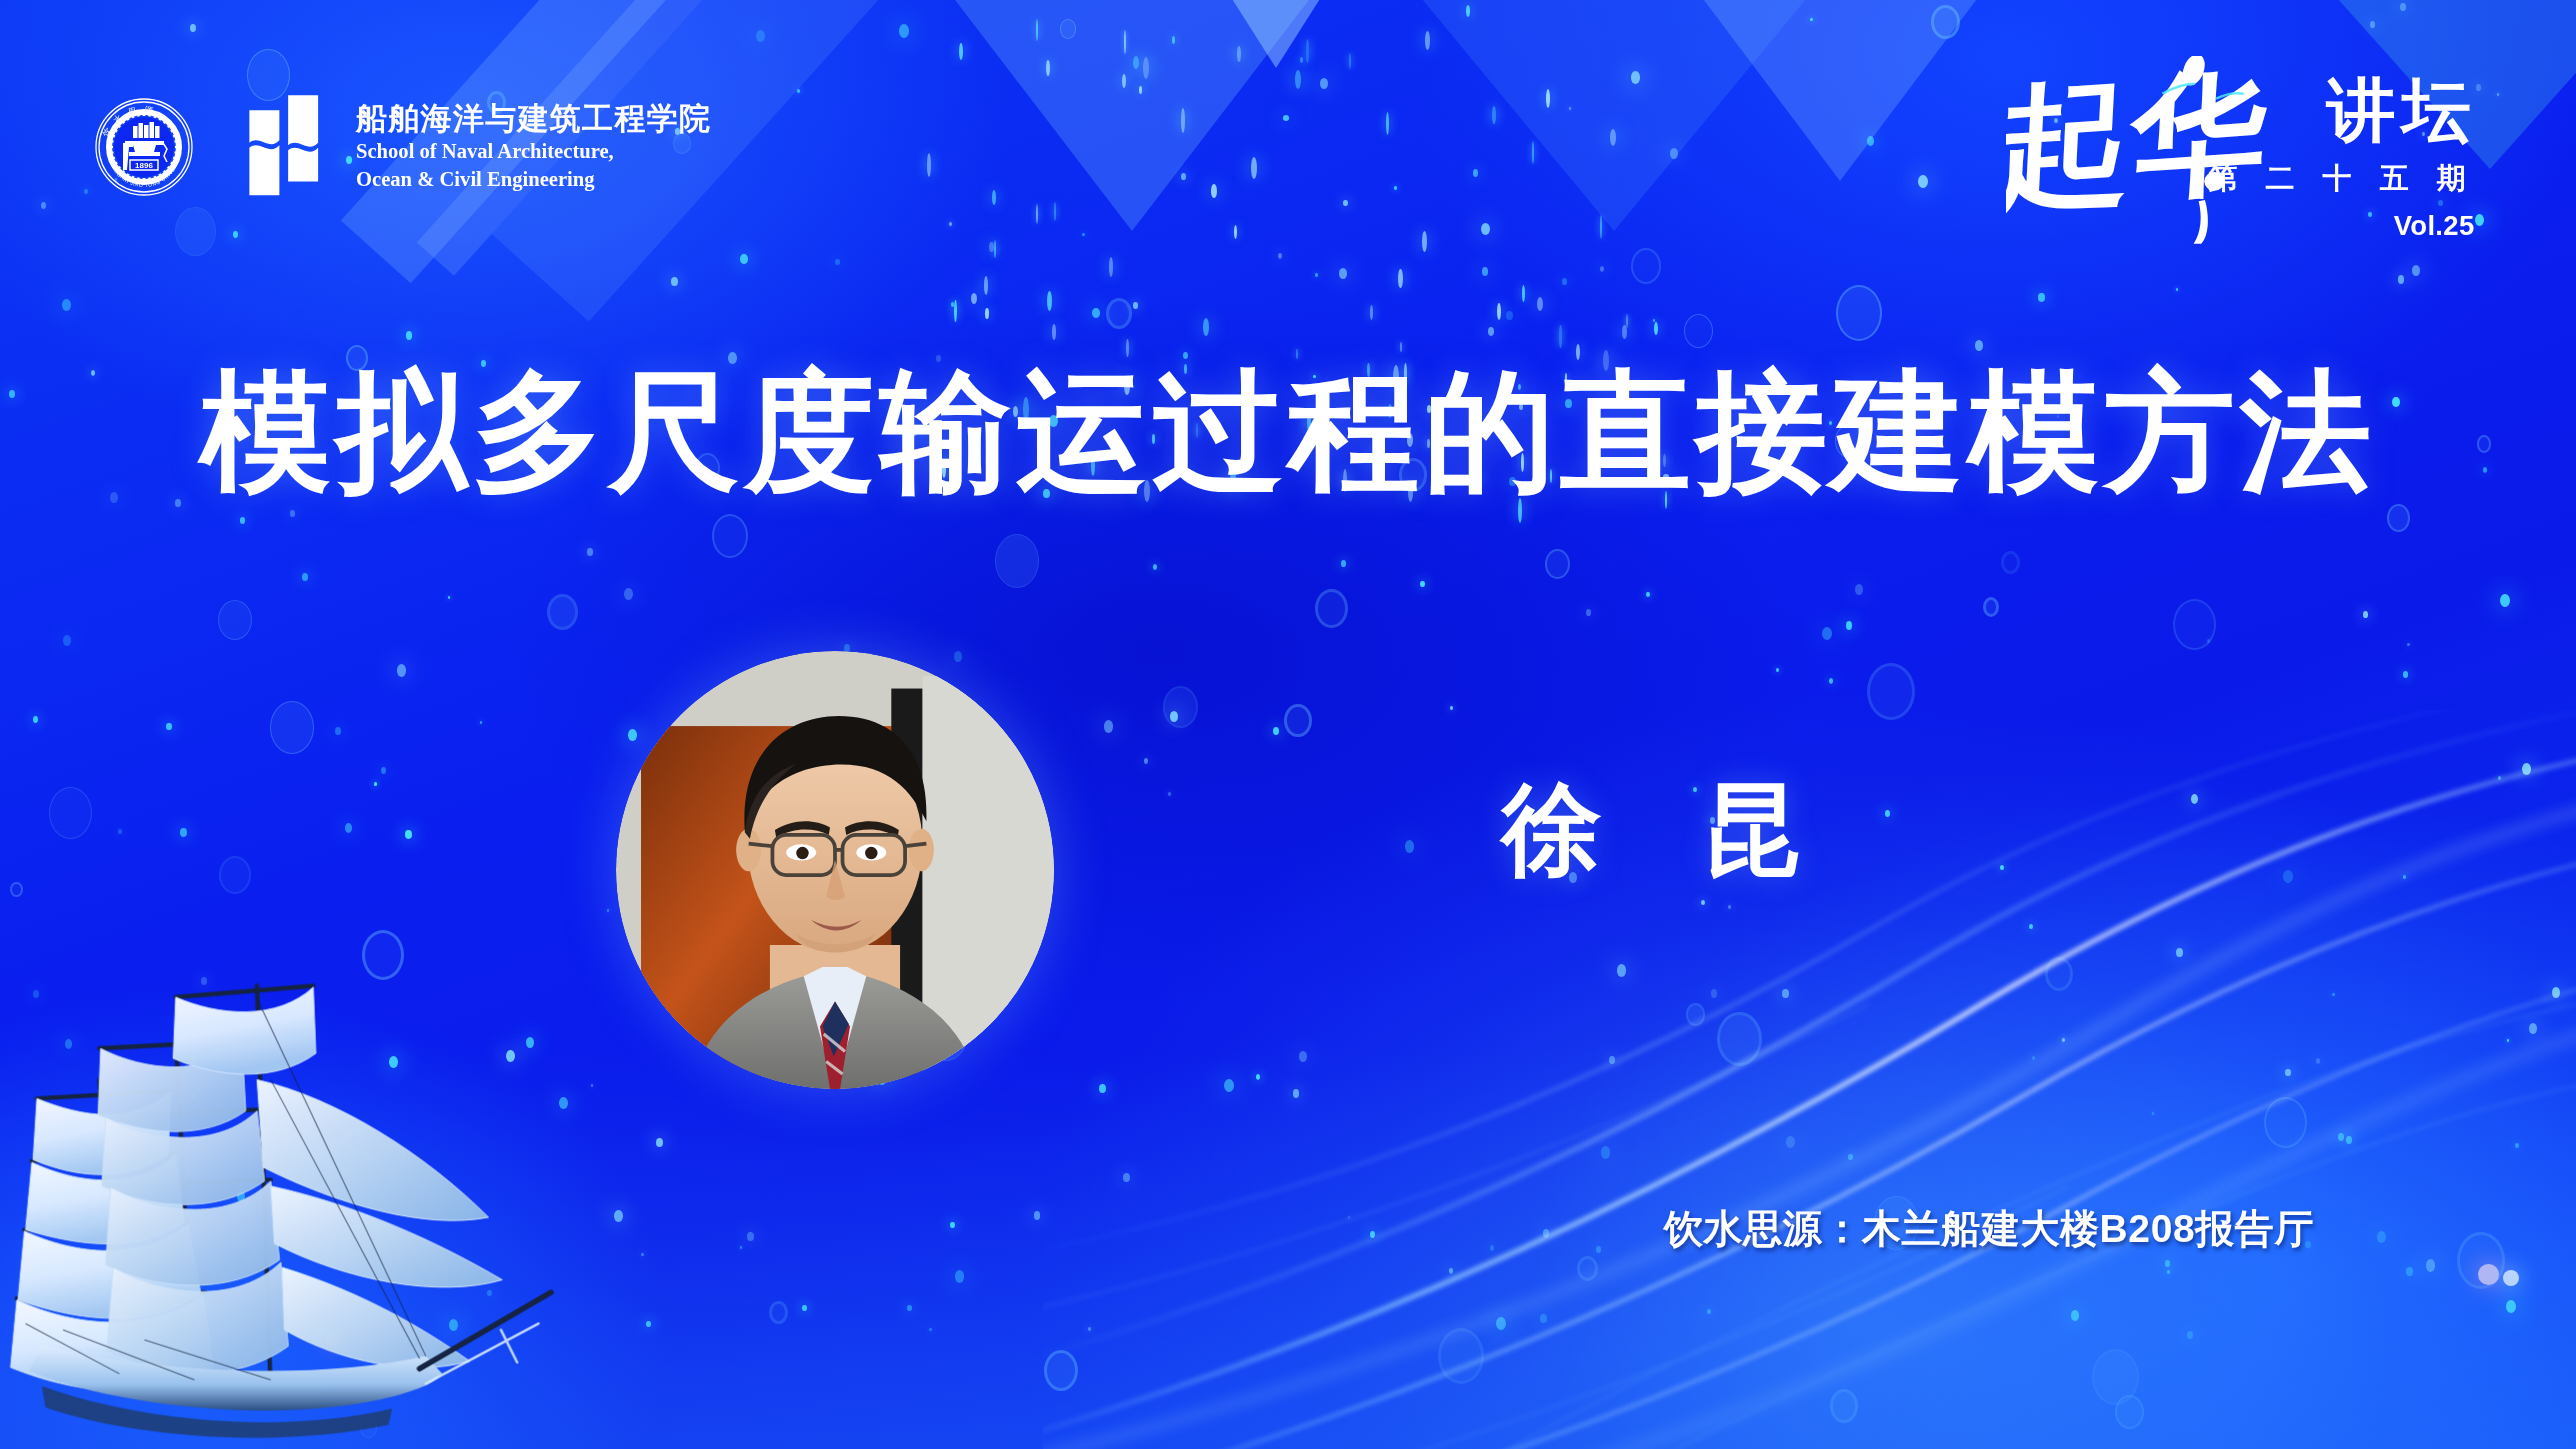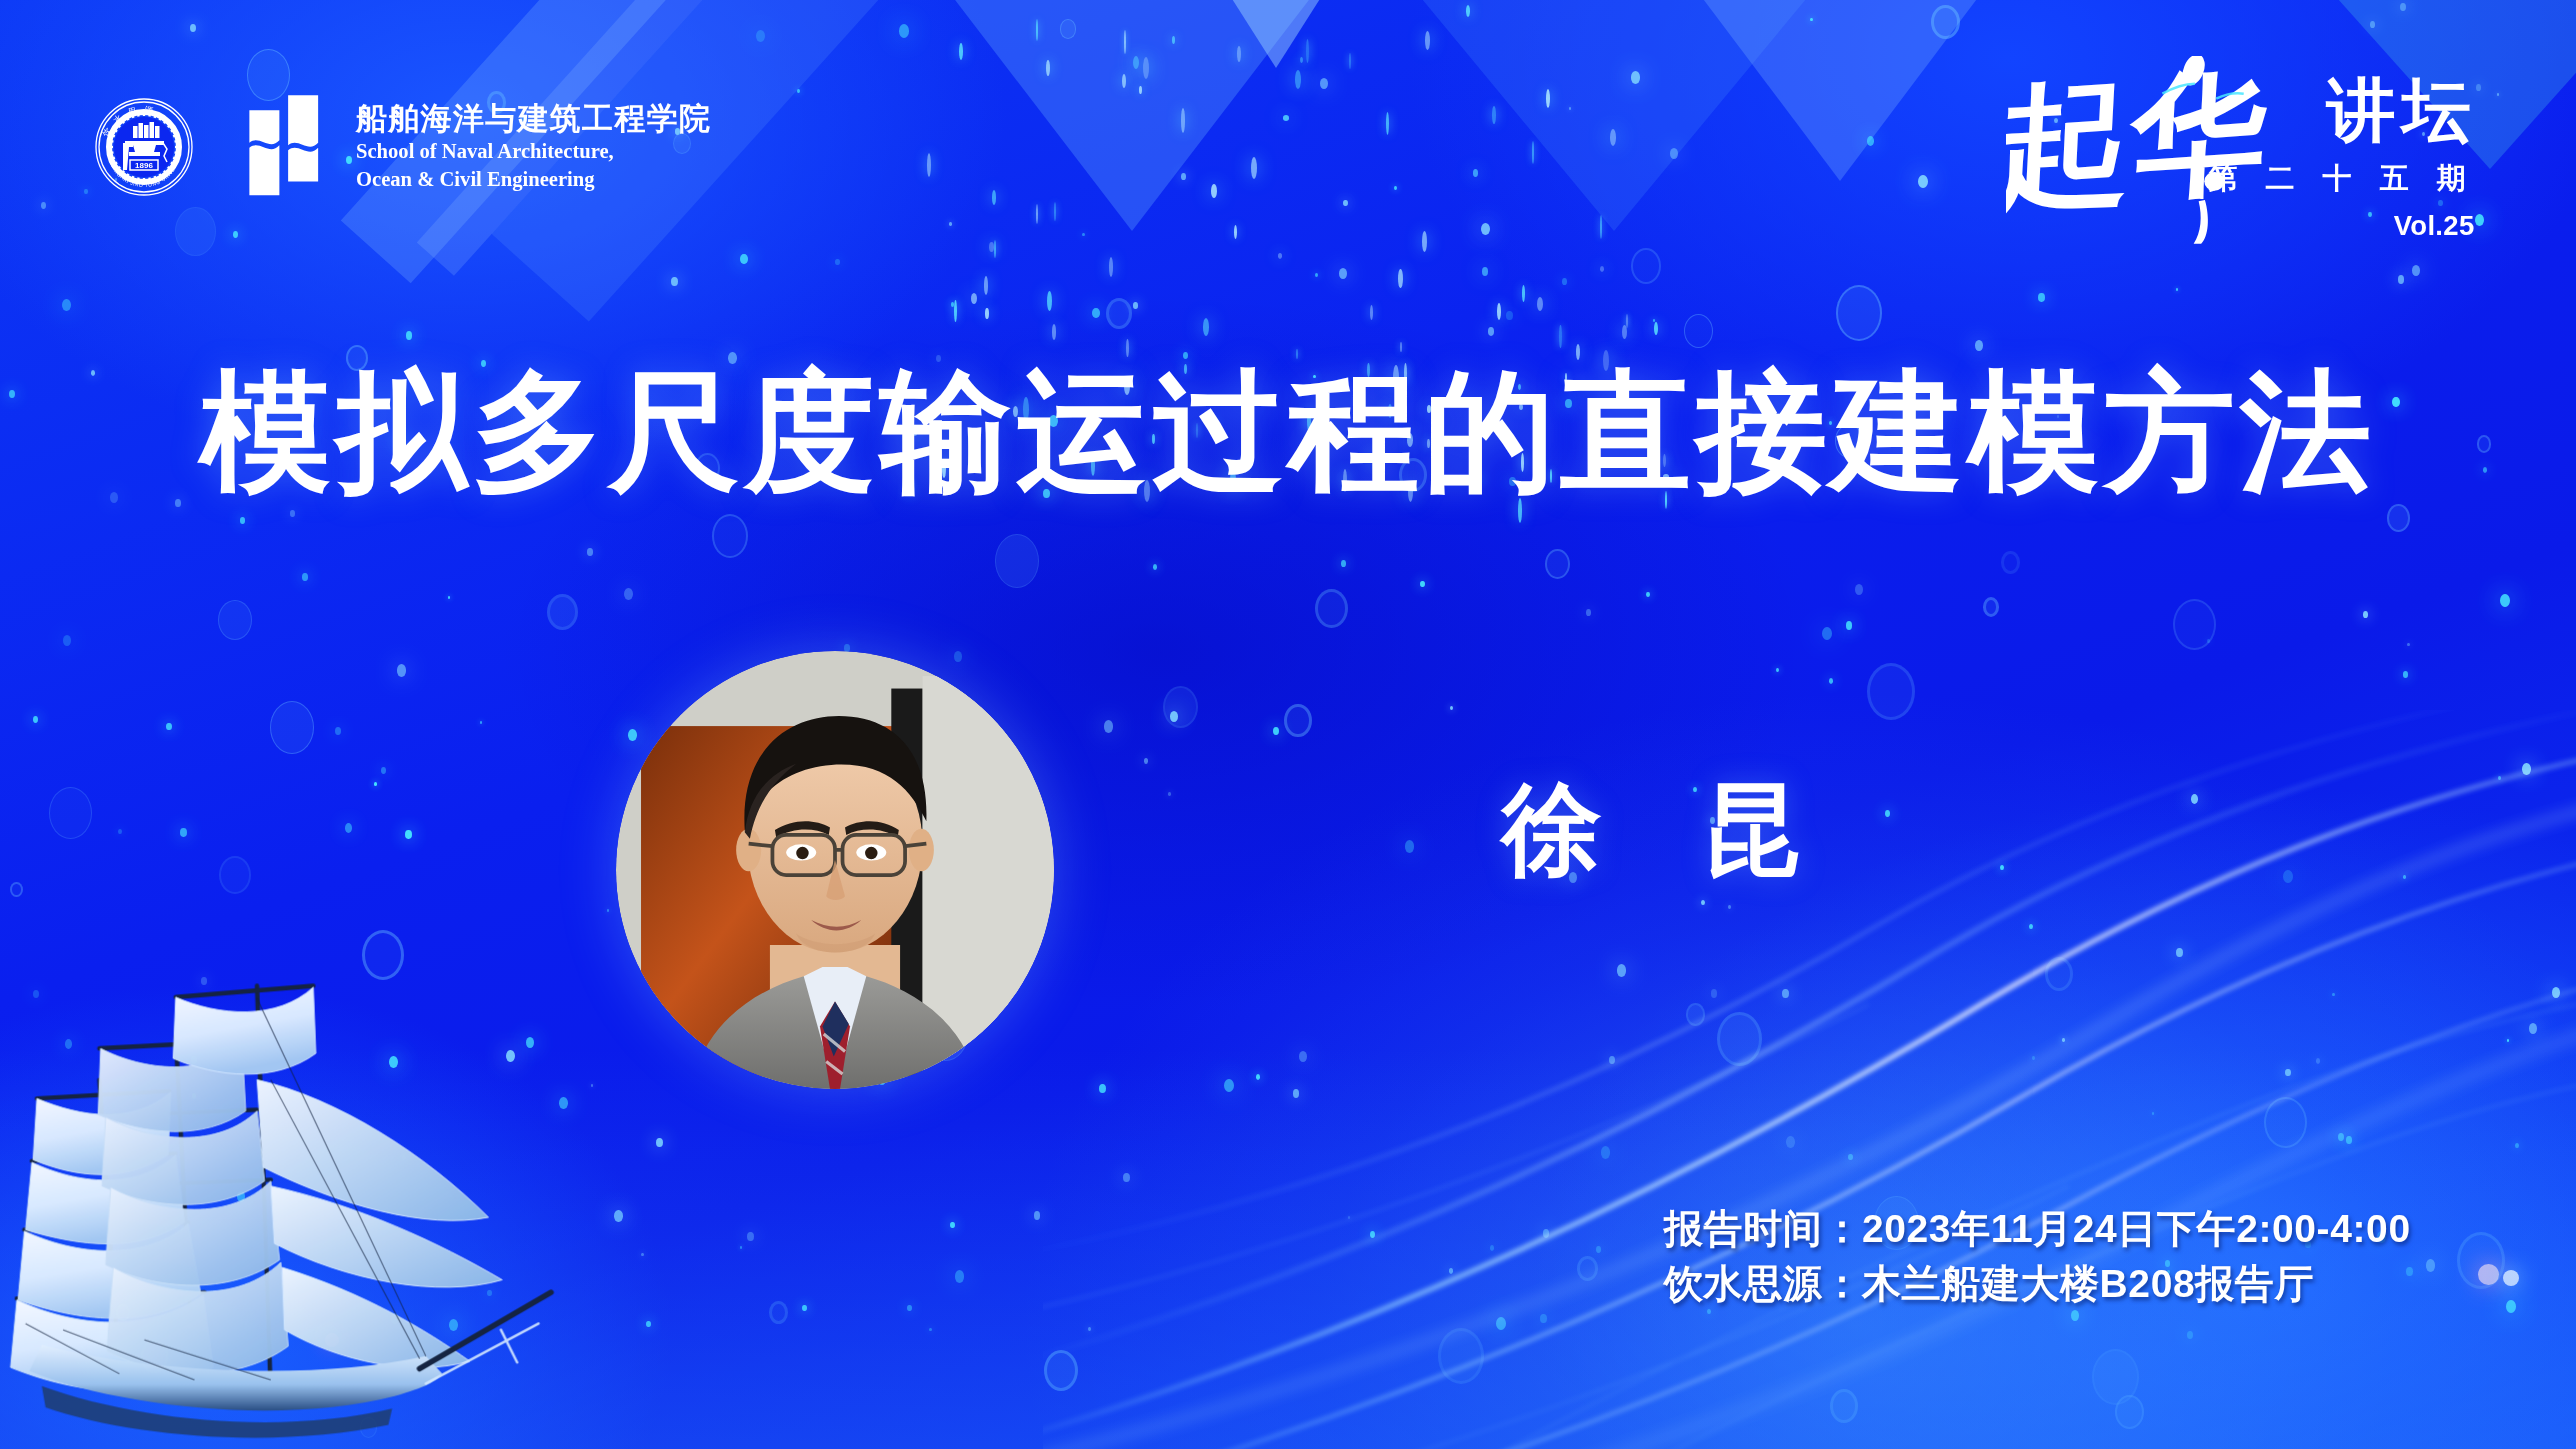--- a/index.html
+++ b/index.html
@@ -835,18 +835,17 @@
         <path d="M312,430 C338,444 368,444 392,430 C368,452 336,452 312,430 Z" fill="#9c5a4b"></path>
 
         <path d="M288,452 C320,474 382,474 414,452 C396,492 306,492 288,452 Z" fill="#c9946c" opacity=".35"></path>
       </g>
     </svg>
   </div>
 
   <div class="speaker-name">徐 昆</div>
 
   <div class="details">
-    <div class="detail-line">报告时间：2023年11月24日下午2:00-4:00</div>
     <div class="detail-line">饮水思源：木兰船建大楼B208报告厅</div>
   </div>
 
 </div>
 
 
 </body></html>

